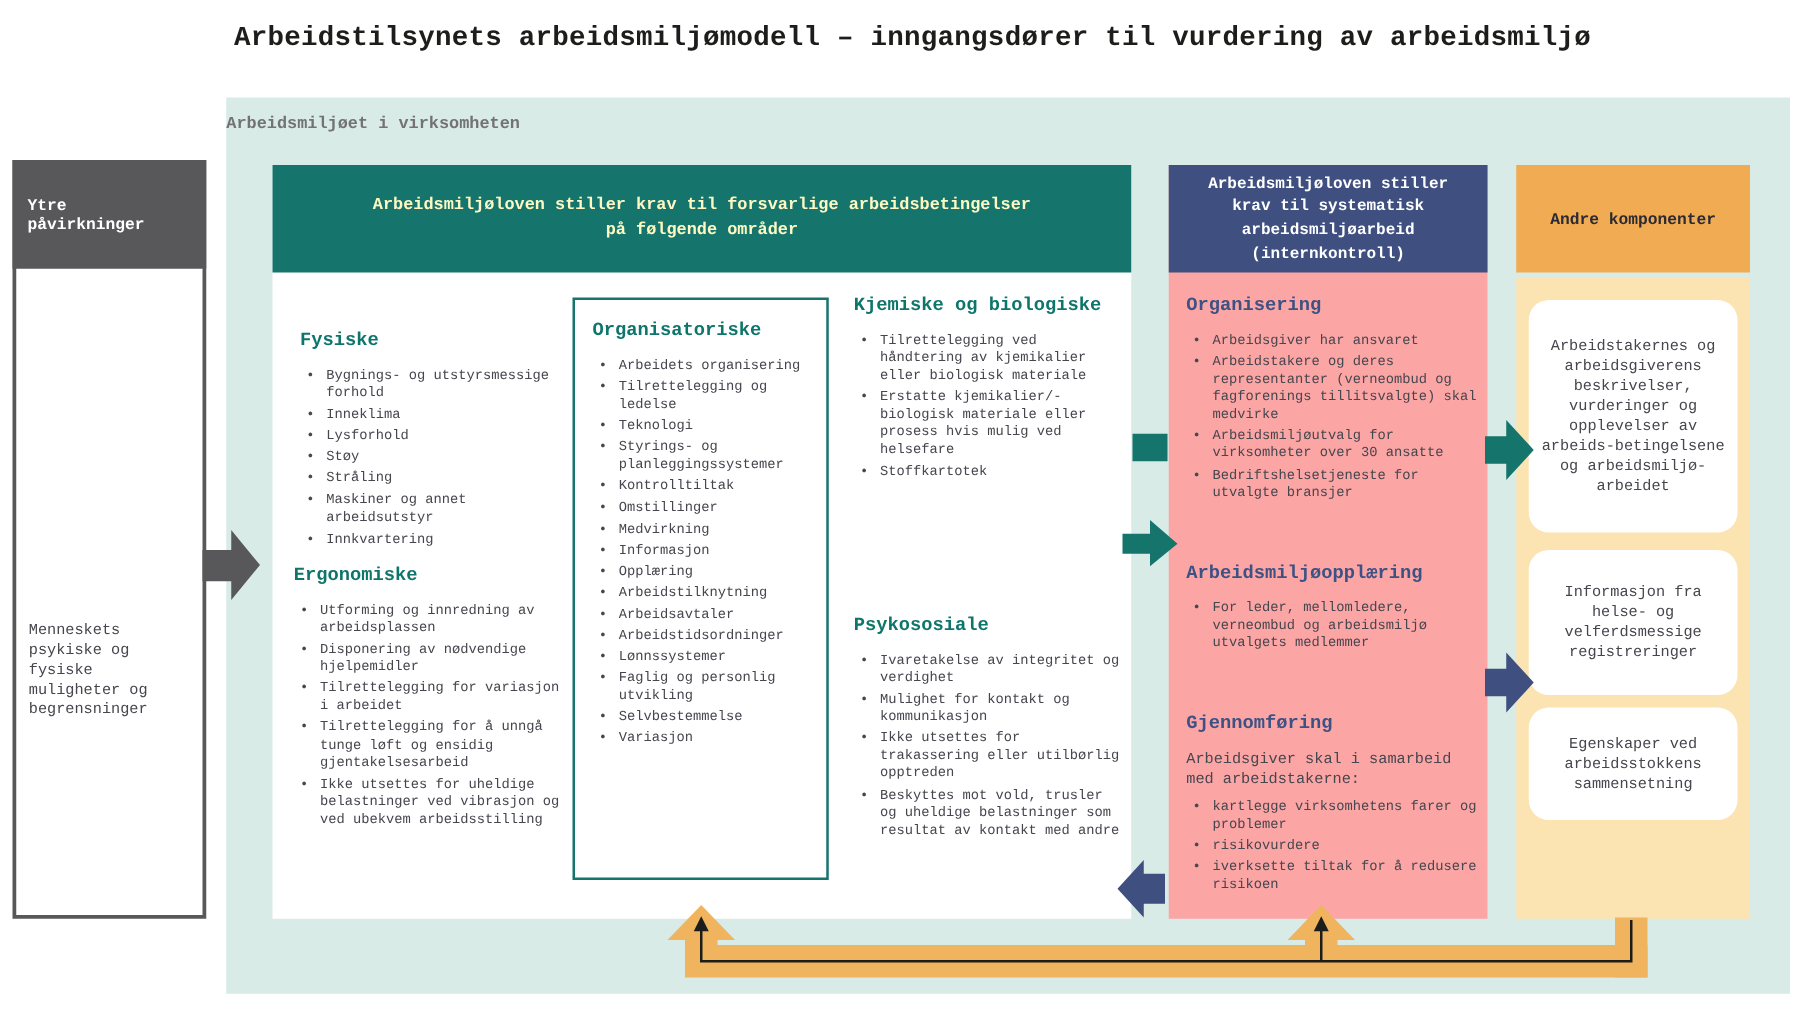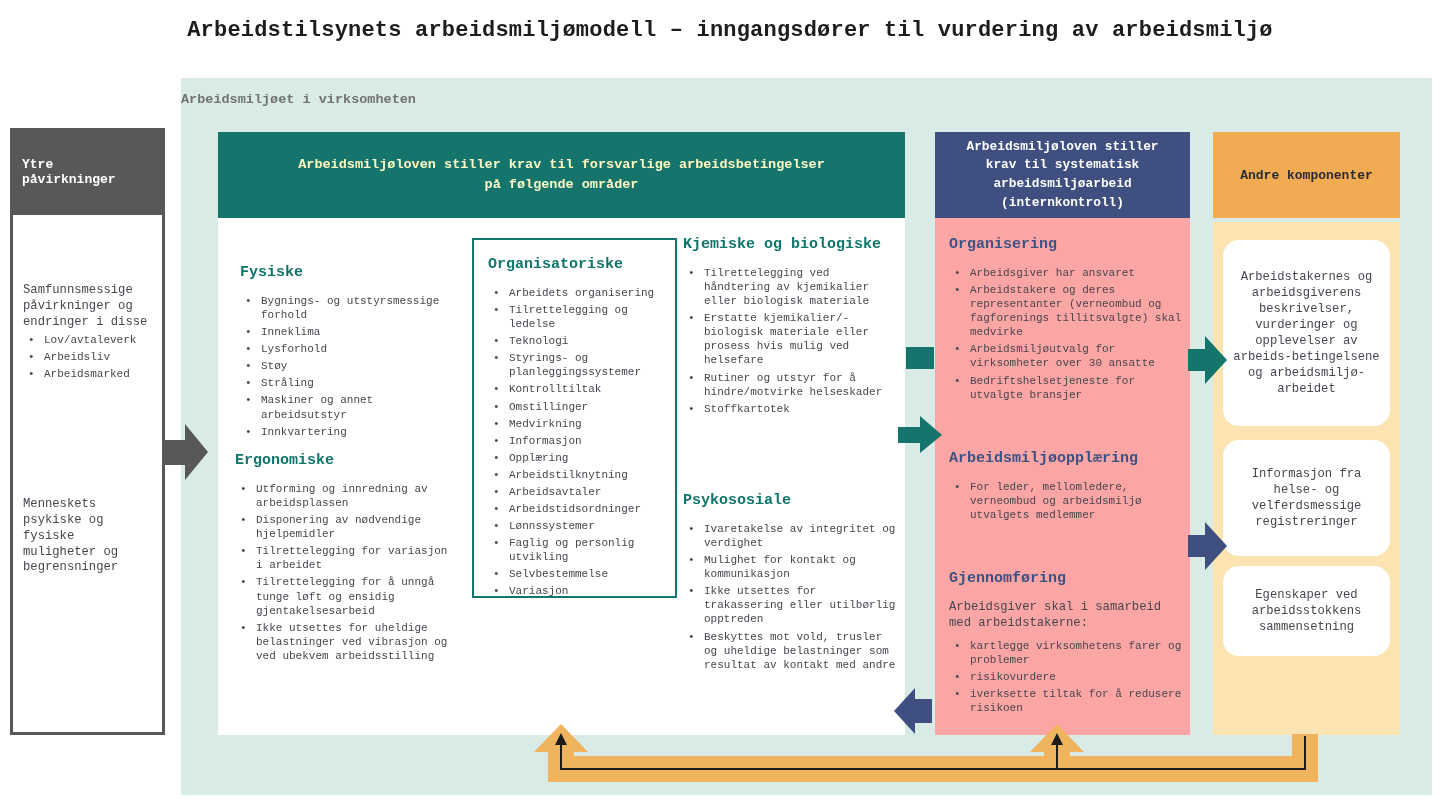--- a/index.html
+++ b/index.html
@@ -34,22 +34,22 @@
   h3.navy{color:#3c5184;}
 
   
   .mainbox{position:absolute;left:218px;top:132px;width:687px;height:603px;background:#fff;}
   .main-head{height:86px;background:#15746b;color:#fef9c3;font-weight:bold;font-size:13.5px;
              display:flex;align-items:center;justify-content:center;text-align:center;
              padding:0 70px;box-sizing:border-box;line-height:1.45;}
   .block{position:absolute;}
   .b-fys{left:22px;top:104px;width:218px;margin-top:28px;}
   .b-erg{left:17px;top:320px;width:218px;}
-  .b-org{left:240px;top:106px;width:205px;height:360px;border:2px solid #15746b;
-         box-sizing:border-box;padding:16px 8px 0 14px;margin-left:14px;}
+  .b-org{left:240px;top:106px;width:205px;height:466px;border:2px solid #15746b;
+         box-sizing:border-box;padding:16px 8px 0 14px;}
   .b-kje{left:465px;top:104px;width:216px;}
   .b-psy{left:465px;top:360px;width:216px;}
 
   
   .navybox{position:absolute;left:935px;top:132px;width:255px;height:603px;background:#fca5a5;}
   .navy-head{height:86px;background:#3e4f80;color:#fff;font-weight:bold;font-size:12.8px;
              display:flex;align-items:center;justify-content:center;text-align:center;
              padding:0 16px;box-sizing:border-box;line-height:1.45;}
   .b-orgn{left:14px;top:104px;width:234px;}
   .b-opl{left:14px;top:318px;width:234px;}
@@ -76,28 +76,20 @@
 <div class="page">
 
   <h1 class="title">Arbeidstilsynets arbeidsmiljømodell – inngangsdører til vurdering av arbeidsmiljø</h1>
 
   <div class="mint">
     <div class="mint-label">Arbeidsmiljøet i virksomheten</div>
   </div>
 
   <section class="extbox">
     <header class="exthead">Ytre påvirkninger</header>
-    <div class="extblock1">
-      <p>Samfunnsmessige påvirkninger og endringer i disse</p>
-      <ul class="bul">
-          <li>Lov/avtaleverk</li>
-          <li>Arbeidsliv</li>
-          <li>Arbeidsmarked</li>
-        </ul>
-    </div>
     <p class="extblock2">Menneskets psykiske og fysiske muligheter og begrensninger</p>
   </section>
 
   <section class="mainbox">
     <header class="main-head">Arbeidsmiljøloven stiller krav til forsvarlige arbeidsbetingelser på følgende områder</header>
 
     <div class="block b-fys">
       <h3 class="teal">Fysiske</h3>
       <ul class="bul">
           <li>Bygnings- og utstyrsmessige forhold</li>
@@ -141,21 +133,20 @@
           <li>Selvbestemmelse</li>
           <li>Variasjon</li>
         </ul>
     </div>
 
     <div class="block b-kje">
       <h3 class="teal">Kjemiske og biologiske</h3>
       <ul class="bul">
           <li>Tilrettelegging ved håndtering av kjemikalier eller biologisk materiale</li>
           <li>Erstatte kjemikalier/-biologisk materiale eller prosess hvis mulig ved helsefare</li>
-          <li>Rutiner og utstyr for å hindre/motvirke helseskader</li>
           <li>Stoffkartotek</li>
         </ul>
     </div>
 
     <div class="block b-psy">
       <h3 class="teal">Psykososiale</h3>
       <ul class="bul">
           <li>Ivaretakelse av integritet og verdighet</li>
           <li>Mulighet for kontakt og kommunikasjon</li>
           <li>Ikke utsettes for trakassering eller utilbørlig opptreden</li>

